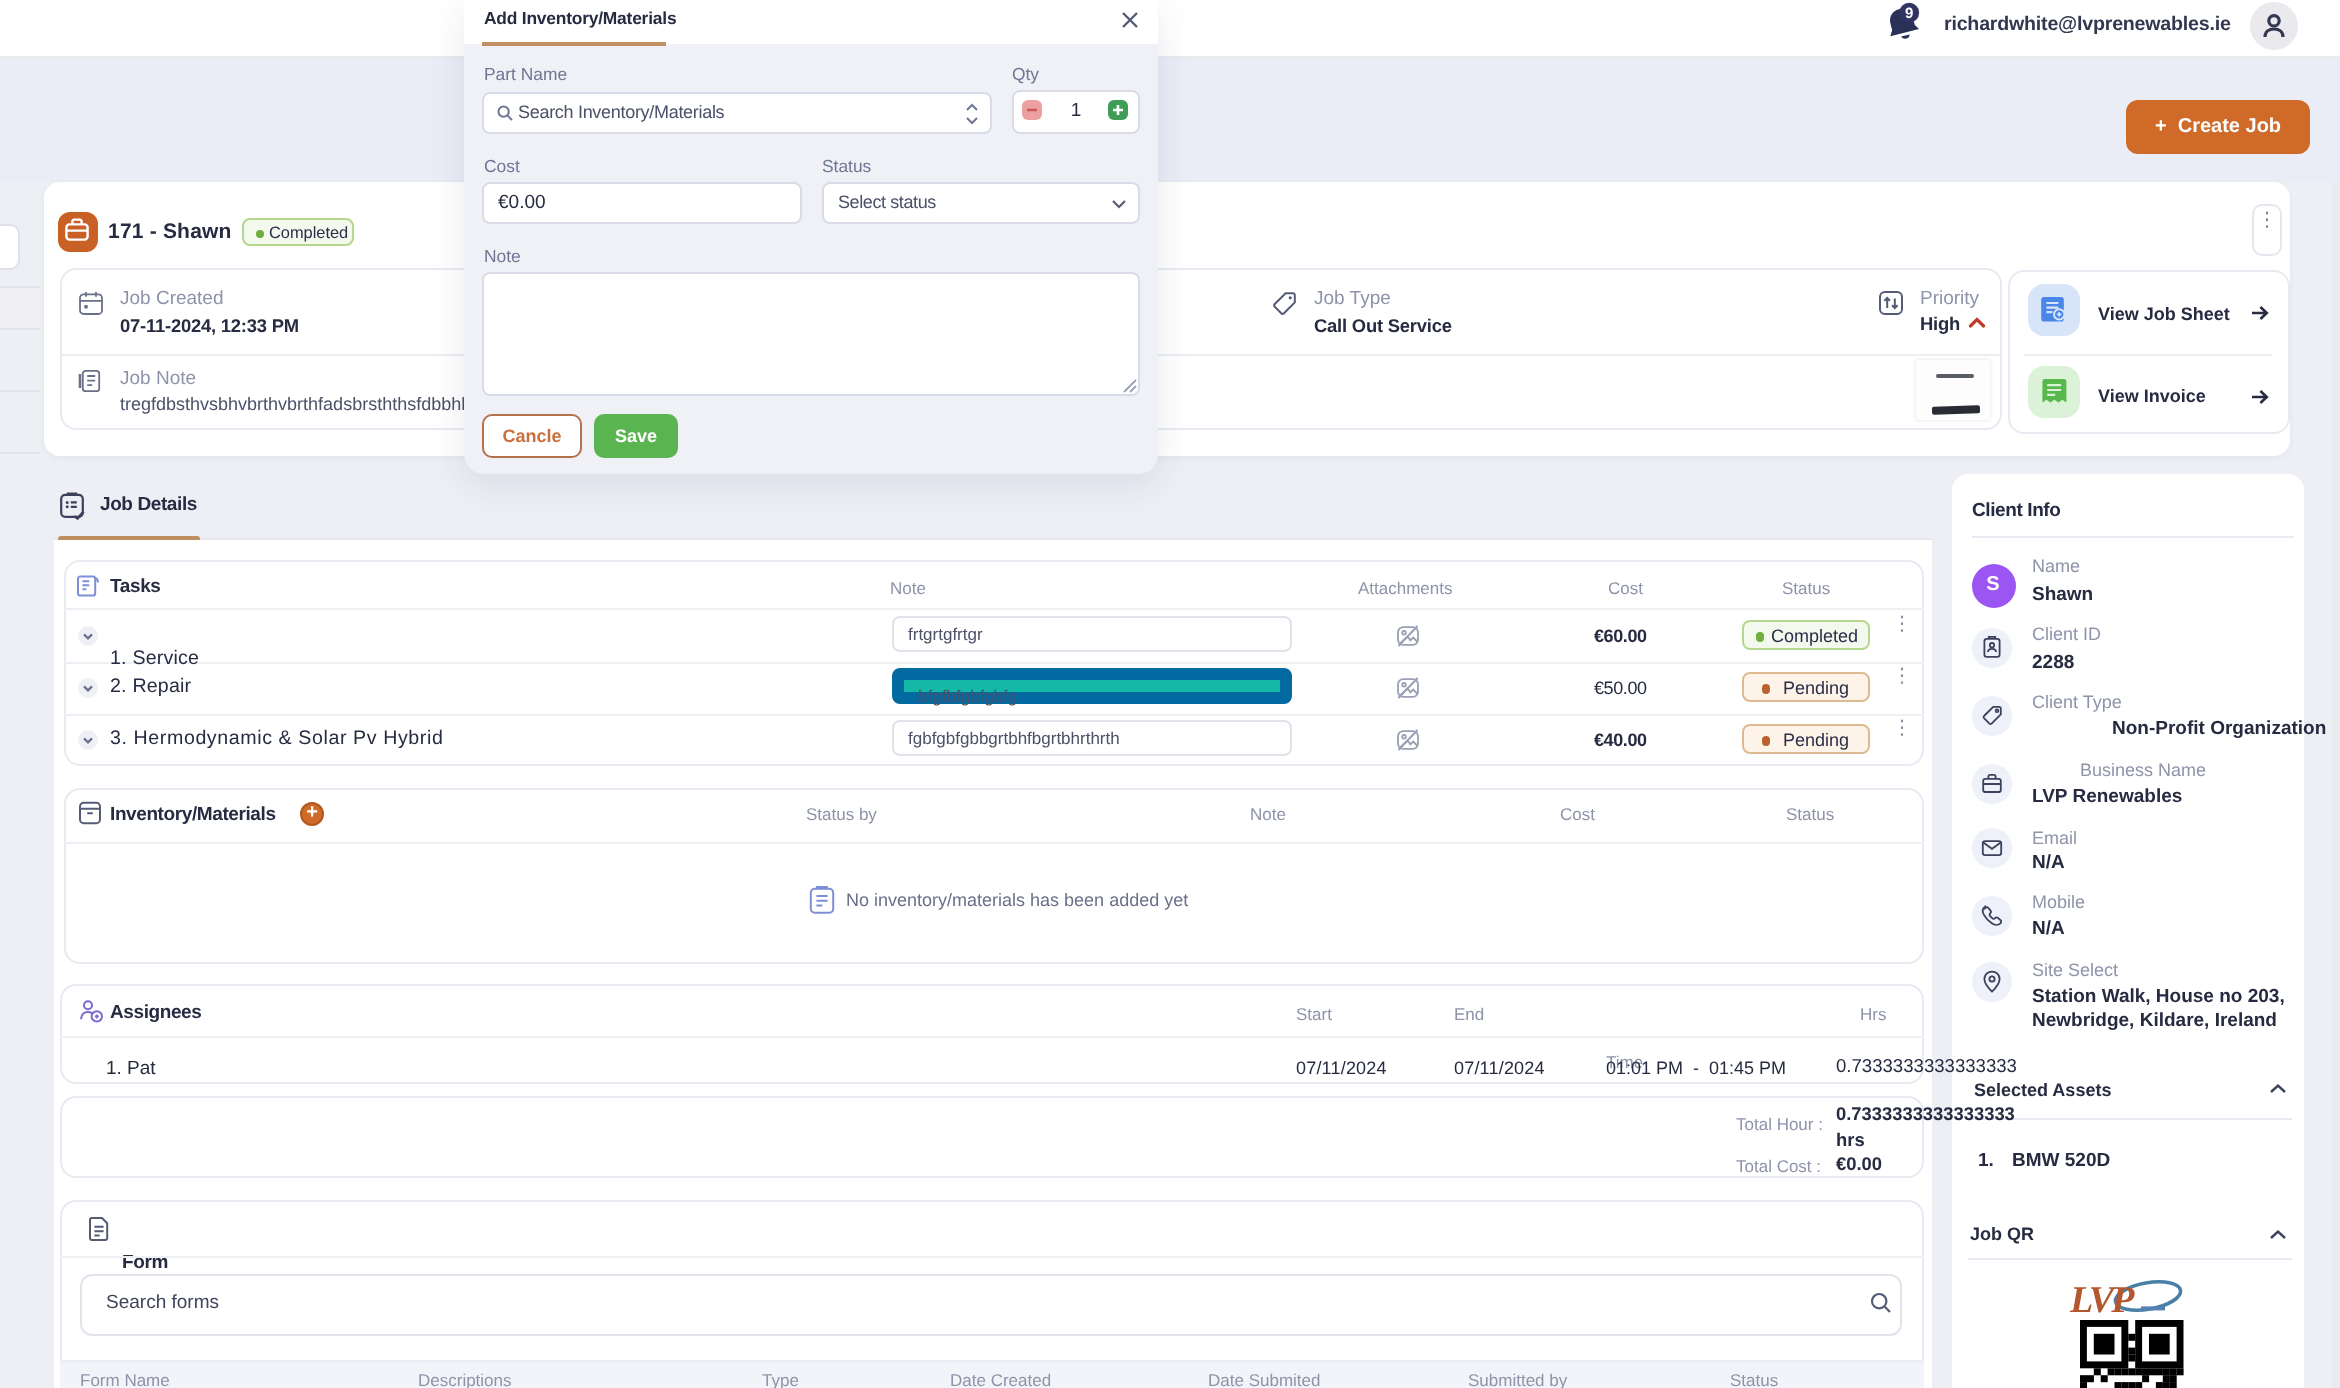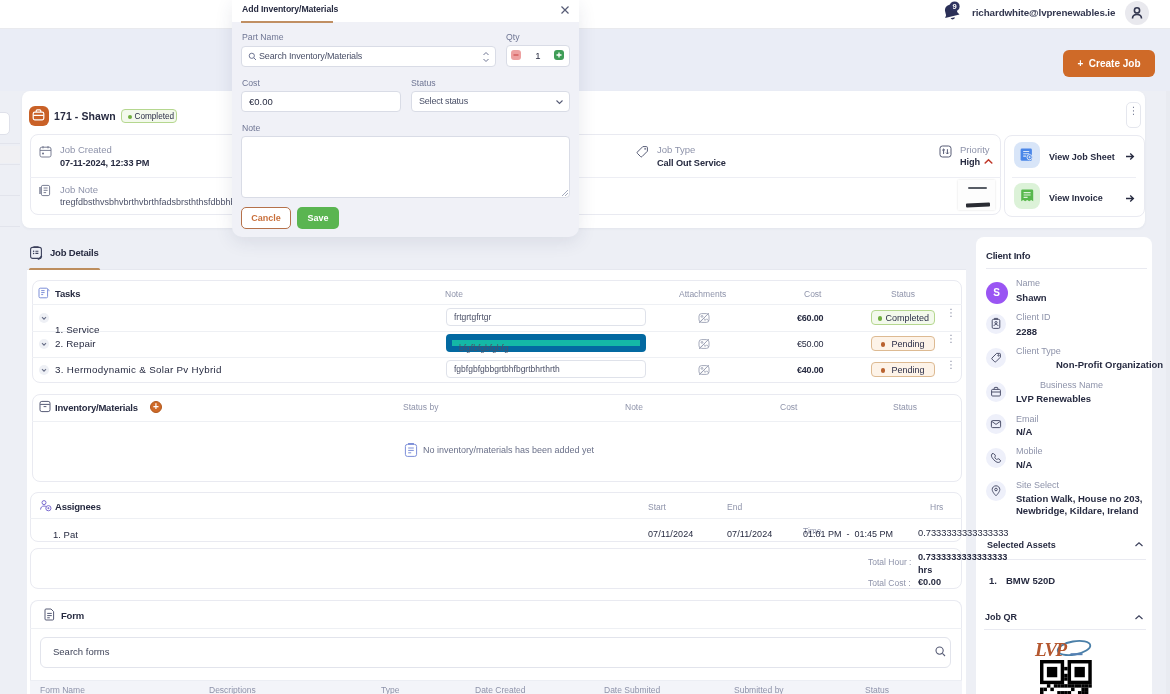--- a/index.html
+++ b/index.html
@@ -322,21 +322,21 @@
 
 <div class="abs" style="left:30px;top:600px;width:932px;height:94px;border:1px solid #e9eaf1;border-radius:8px 8px 0 0;border-bottom:none;"></div>
 <div class="abs" style="left:44px;top:608px;">
 <svg width="11" height="13" viewBox="0 0 11 13">
       <g stroke="#565b75" stroke-width="1" fill="none">
         <path d="M2 1 h5 l2.6 2.6 V11 a1 1 0 0 1 -1 1 H2 a1 1 0 0 1 -1 -1 V2 A1 1 0 0 1 2 1 Z"></path>
         <path d="M3.2 5.4 h4.6 M3.2 7.6 h4.6 M3.2 9.8 h2.6"></path>
       </g>
     </svg>
 </div>
-<div class="abs" style="left:61px;top:610px;font-size:9.5px;font-weight:bold;letter-spacing:-.2px;">Form</div>
+<div class="abs" style="left:61px;top:626px;font-size:9.5px;font-weight:bold;letter-spacing:-.2px;">Form</div>
 <div class="abs" style="left:30px;top:628px;width:932px;height:1px;background:#eef0f4;"></div>
 <div class="abs" style="left:40px;top:637px;width:911px;height:31px;border:1px solid #e2e4ec;border-radius:6px;background:#fff;"></div>
 <div class="abs" style="left:53px;top:646px;font-size:9.5px;color:#3f4459;">Search forms</div>
 <div class="abs" style="left:934px;top:645px;">
 <svg width="13" height="13" viewBox="0 0 13 13">
       <g stroke="#565b75" stroke-width="1.1" fill="none">
         <circle cx="5.6" cy="5.6" r="3.6"></circle>
         <path d="M8.4 8.4 L11 11"></path>
       </g>
     </svg>

